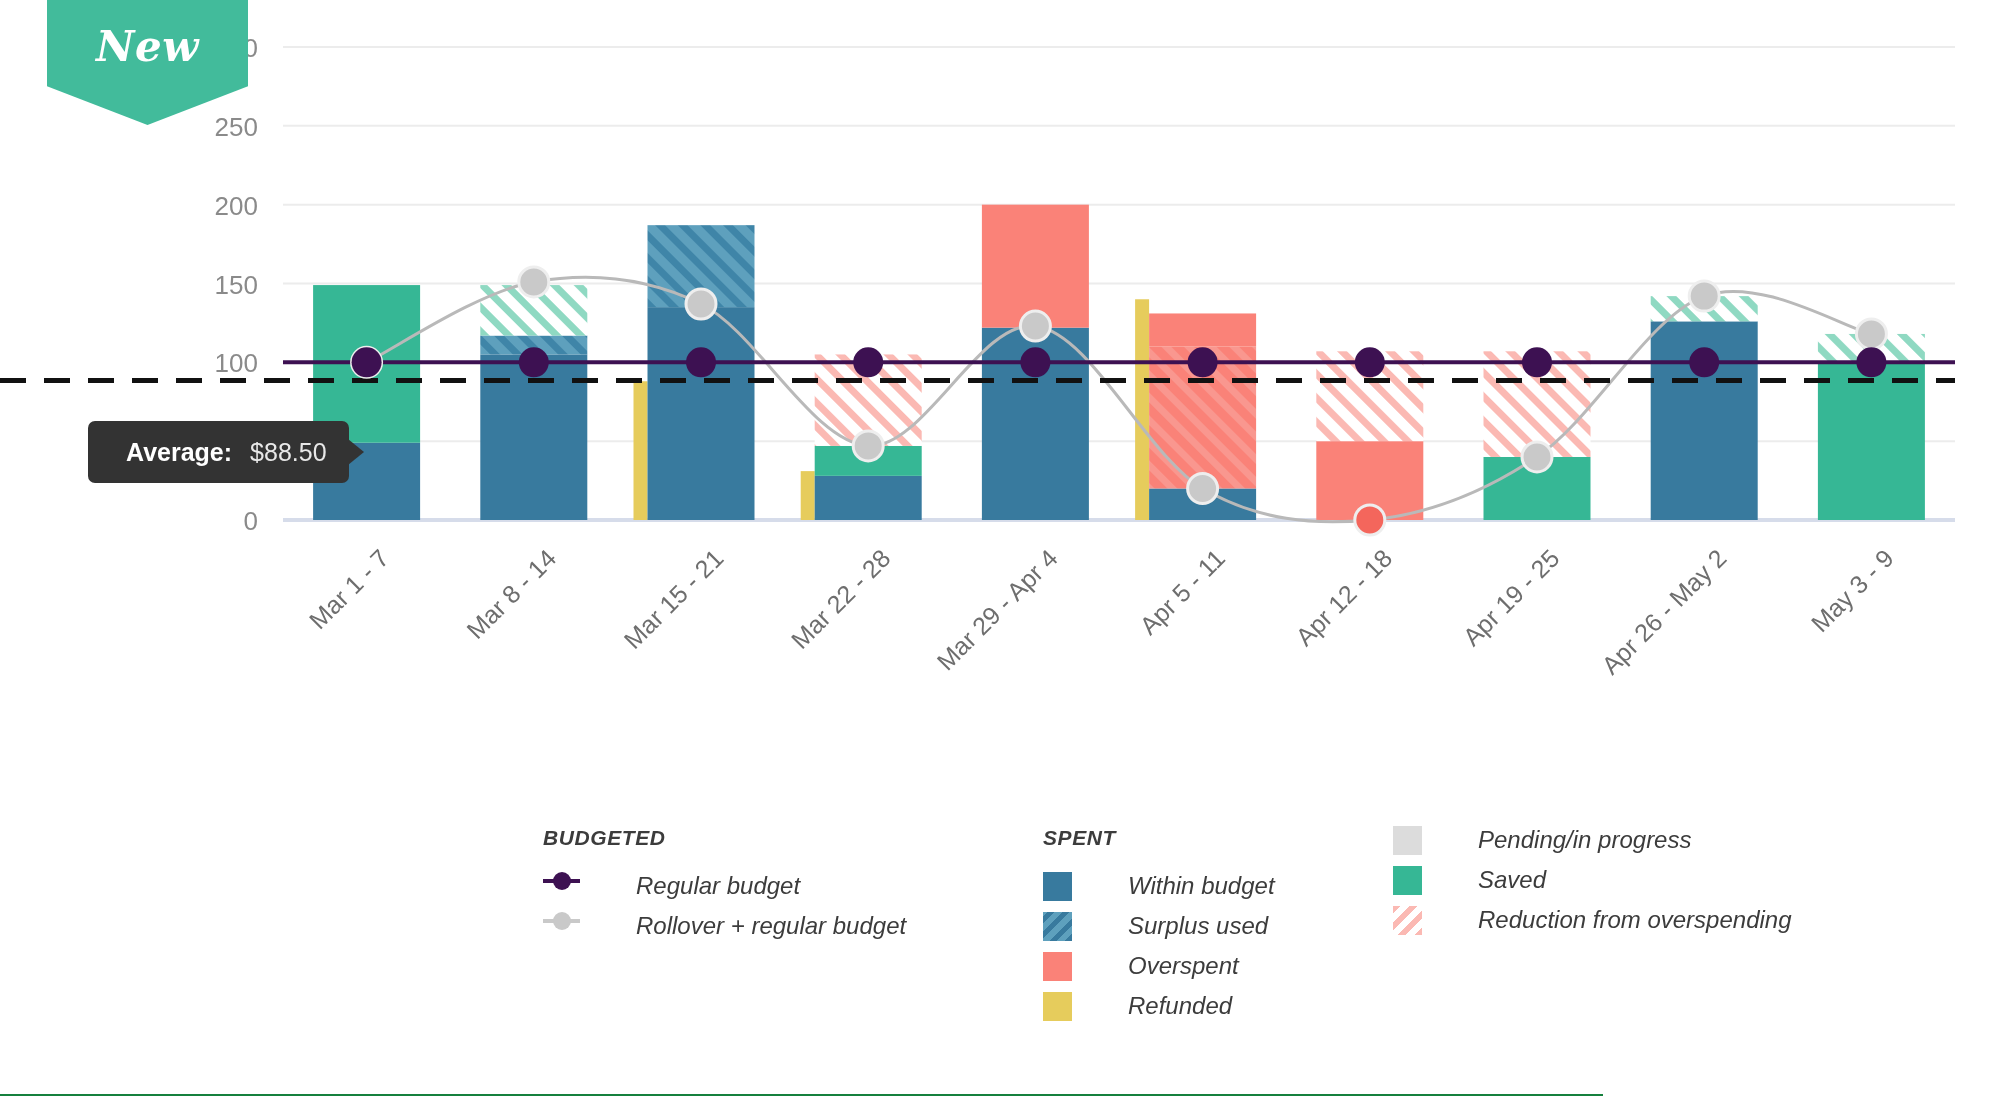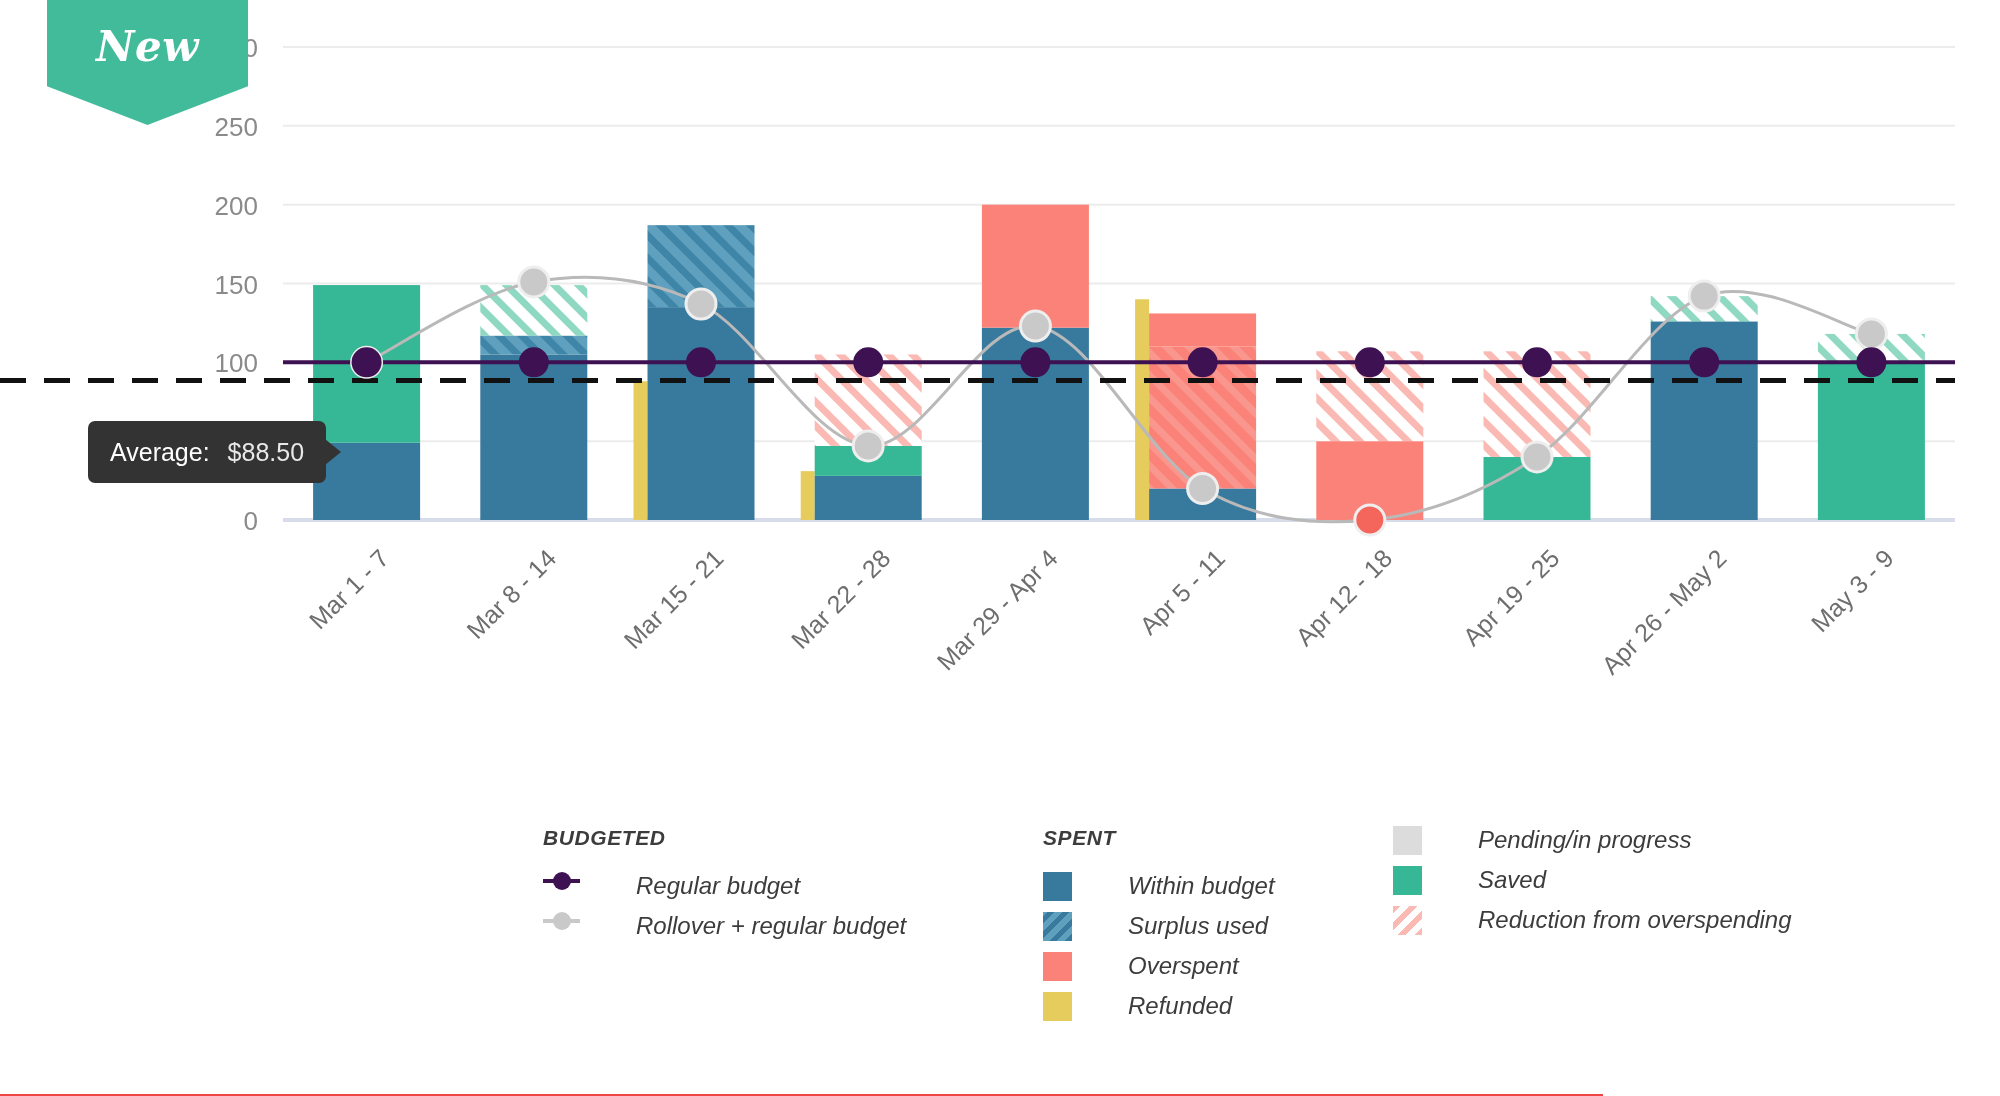--- a/index.html
+++ b/index.html
@@ -7,21 +7,21 @@
     margin: 0; padding: 0;
     width: 2000px; height: 1096px;
     background: #ffffff;
     font-family: "Liberation Sans", sans-serif;
     overflow: hidden;
   }
   #root {
     position: relative;
     width: 1603px; height: 1096px;
     background: #fff;
-    border-bottom: 2px solid #ef4444;
+    border-bottom: 2px solid #15803d;
   }
 
   
   #ribbon {
     position: absolute;
     left: 47px; top: -4px;
     width: 201px; height: 129px;
     z-index: 40;
   }
   #ribbon .flag {
@@ -64,21 +64,21 @@
   #tooltip .tip-arrow {
     position: absolute;
     right: -15px; top: 50%;
     margin-top: -13px;
     width: 0; height: 0;
     border-top: 13px solid transparent;
     border-bottom: 13px solid transparent;
     border-left: 16px solid #333333;
   }
   #tooltip .tip-strong {
-    color: #ffffff; font-size: 25px; font-weight: normal;
+    color: #ffffff; font-size: 25px; font-weight: bold; margin-left: 16px;
   }
   #tooltip .tip-val {
     color: #e8e8e8; font-size: 25px; font-weight: normal; margin-left: 18px;
   }
 
   
   #legend {
     position: absolute;
     left: 0; top: 826px;
     width: 2000px;

